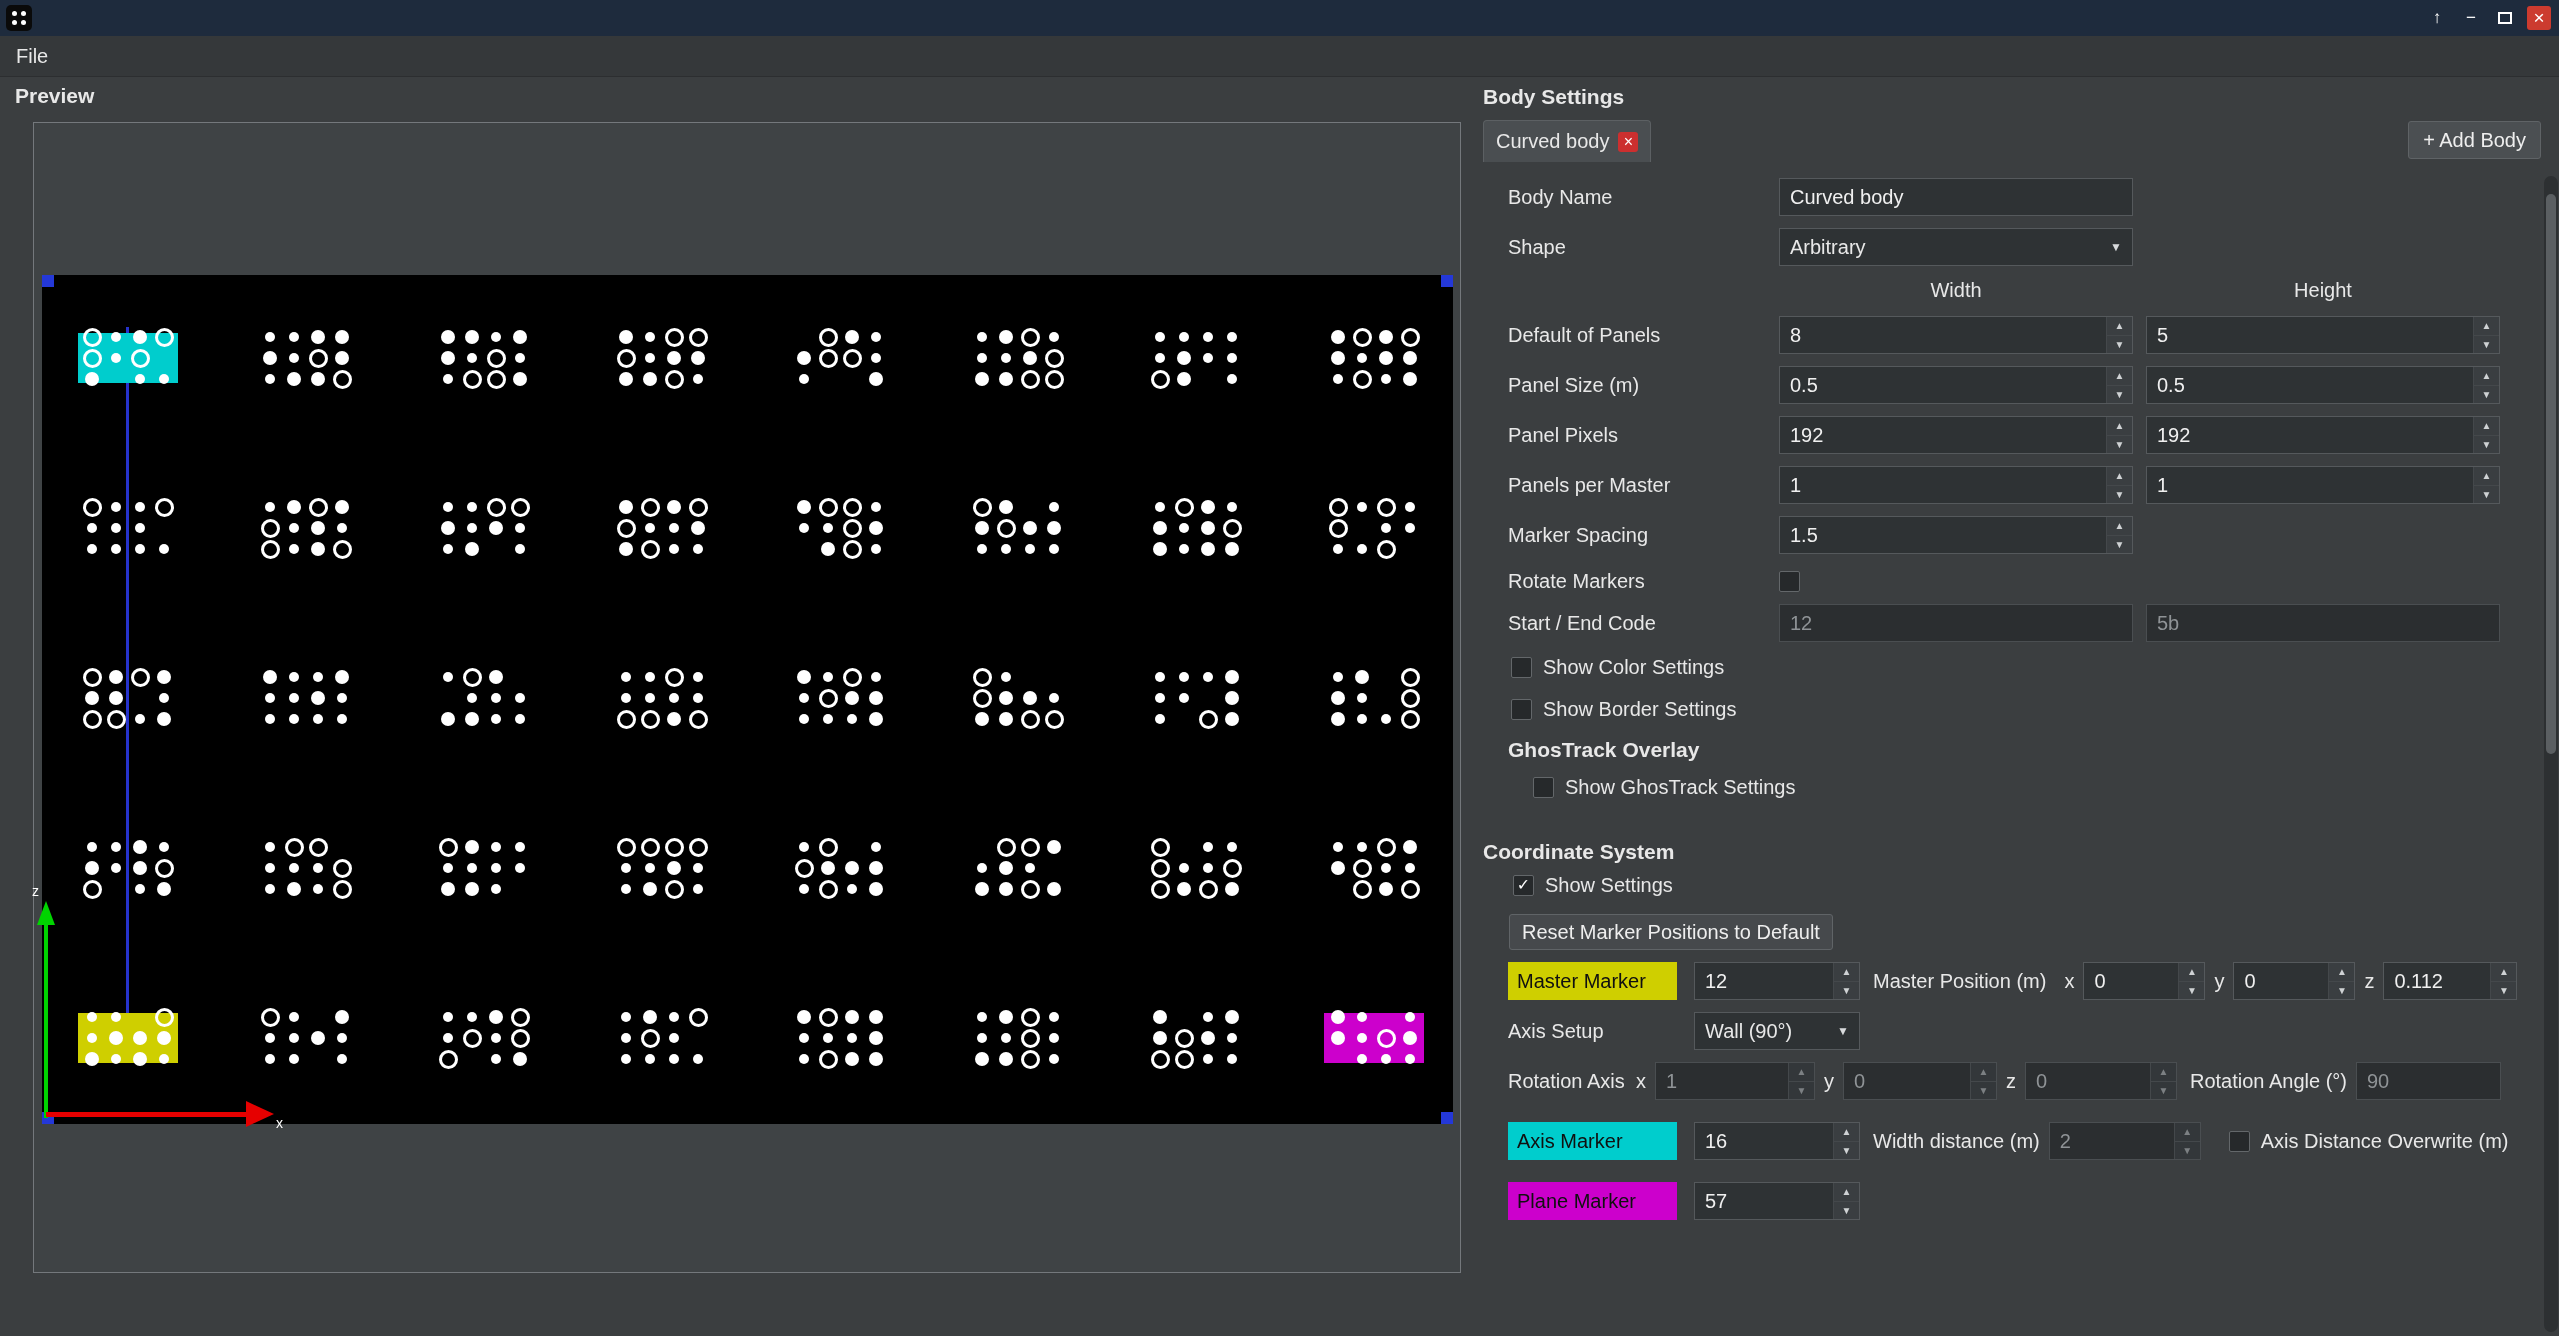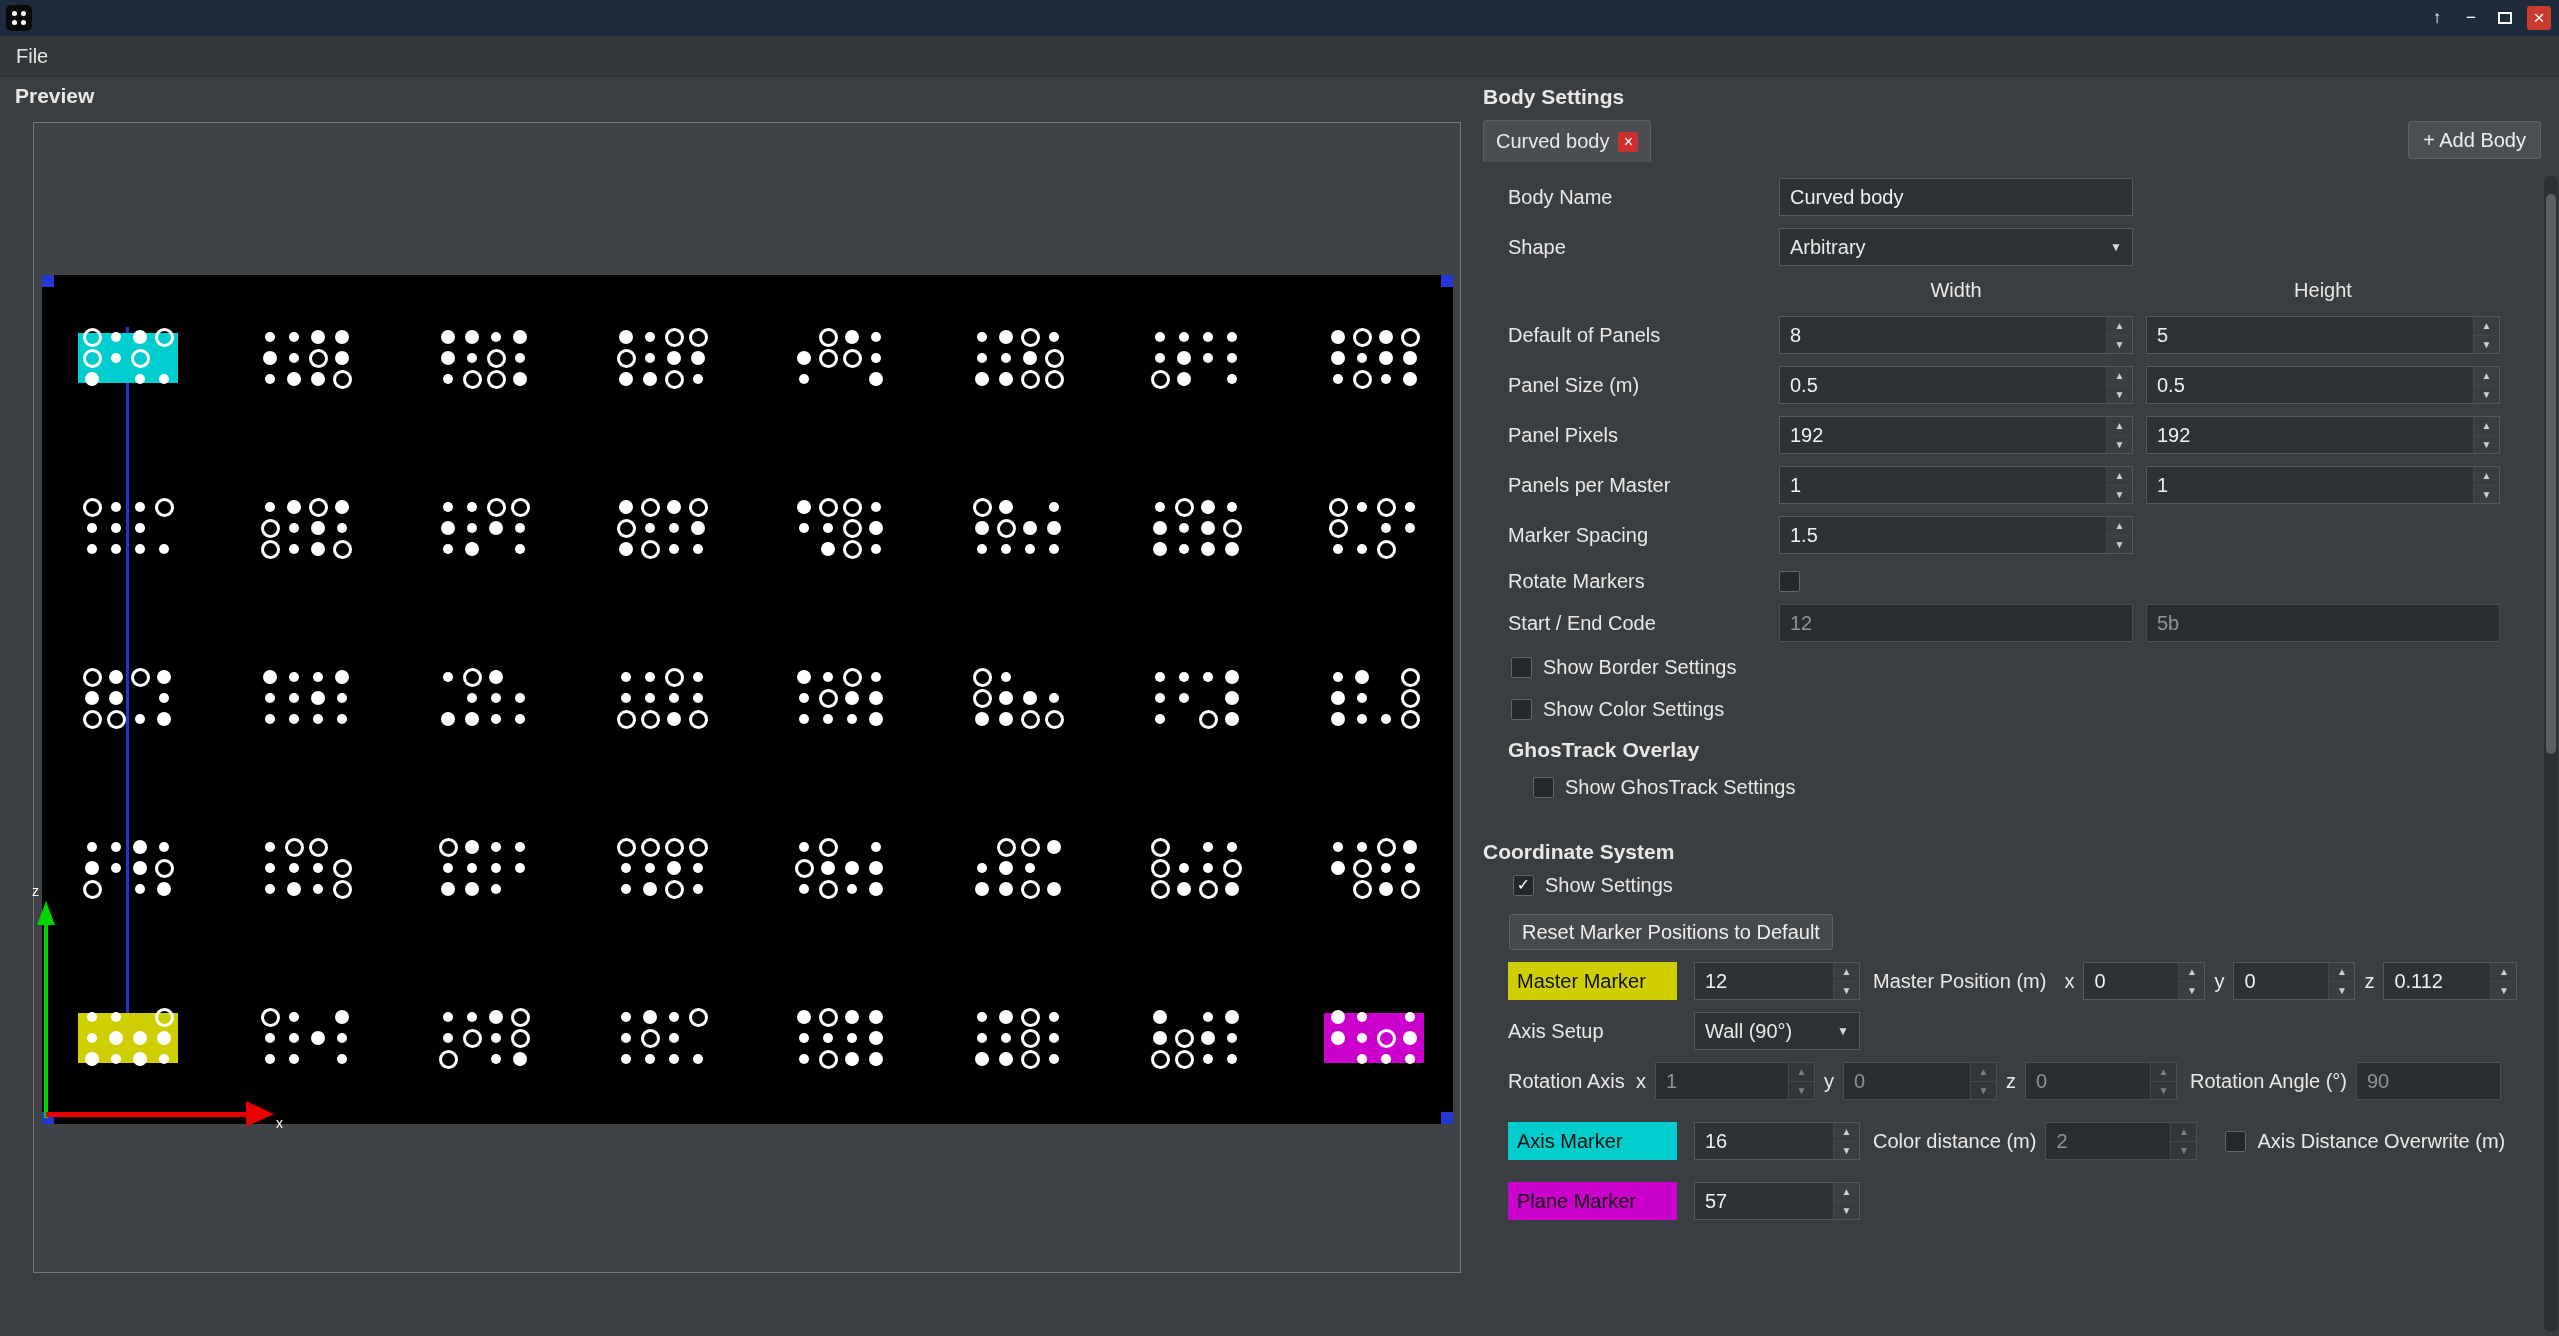--- a/index.html
+++ b/index.html
@@ -795,26 +795,26 @@
         <input class="tin" value="12" style="">
       </div>
       <div class="colgap"></div>
       <div class="field dim w354">
         <input class="tin" value="5b" style="">
       </div>
     </div>
 
     <div class="cbrow pl28">
       <span class="cb"></span>
-      <span>Show Border Settings</span>
+      <span>Show Color Settings</span>
     </div>
 
     <div class="cbrow pl28">
       <span class="cb"></span>
-      <span>Show Color Settings</span>
+      <span>Show Border Settings</span>
     </div>
 
     <div class="sec-title" style="margin-top:4px;padding-left:25px;">GhosTrack Overlay</div>
 
     <div class="cbrow pl50" style="margin-top:12px;">
       <span class="cb"></span>
       <span>Show GhosTrack Settings</span>
     </div>
 
     
@@ -907,21 +907,21 @@
 
     <div class="frow crow" style="margin-top:22px;">
       <div class="clabel" style="background: rgb(0, 205, 205);">Axis Marker</div>
       <div class="field spin w166">
         <input class="tin" value="16" style="">
       <div class="spins">
             <div class="su">▲</div>
             <div class="sd">▼</div>
           </div>
         </div>
-      <span class="ilabel">Color distance (m)</span>
+      <span class="ilabel">Width distance (m)</span>
       <div class="field spin dim w152">
         <input class="tin" value="2" style="">
       <div class="spins">
             <div class="su">▲</div>
             <div class="sd">▼</div>
           </div>
         </div>
       <span class="cb" style="margin-left:28px;"></span>
       <span class="ilabel" style="margin-left:11px;">Axis Distance Overwrite (m)</span>
     </div>

